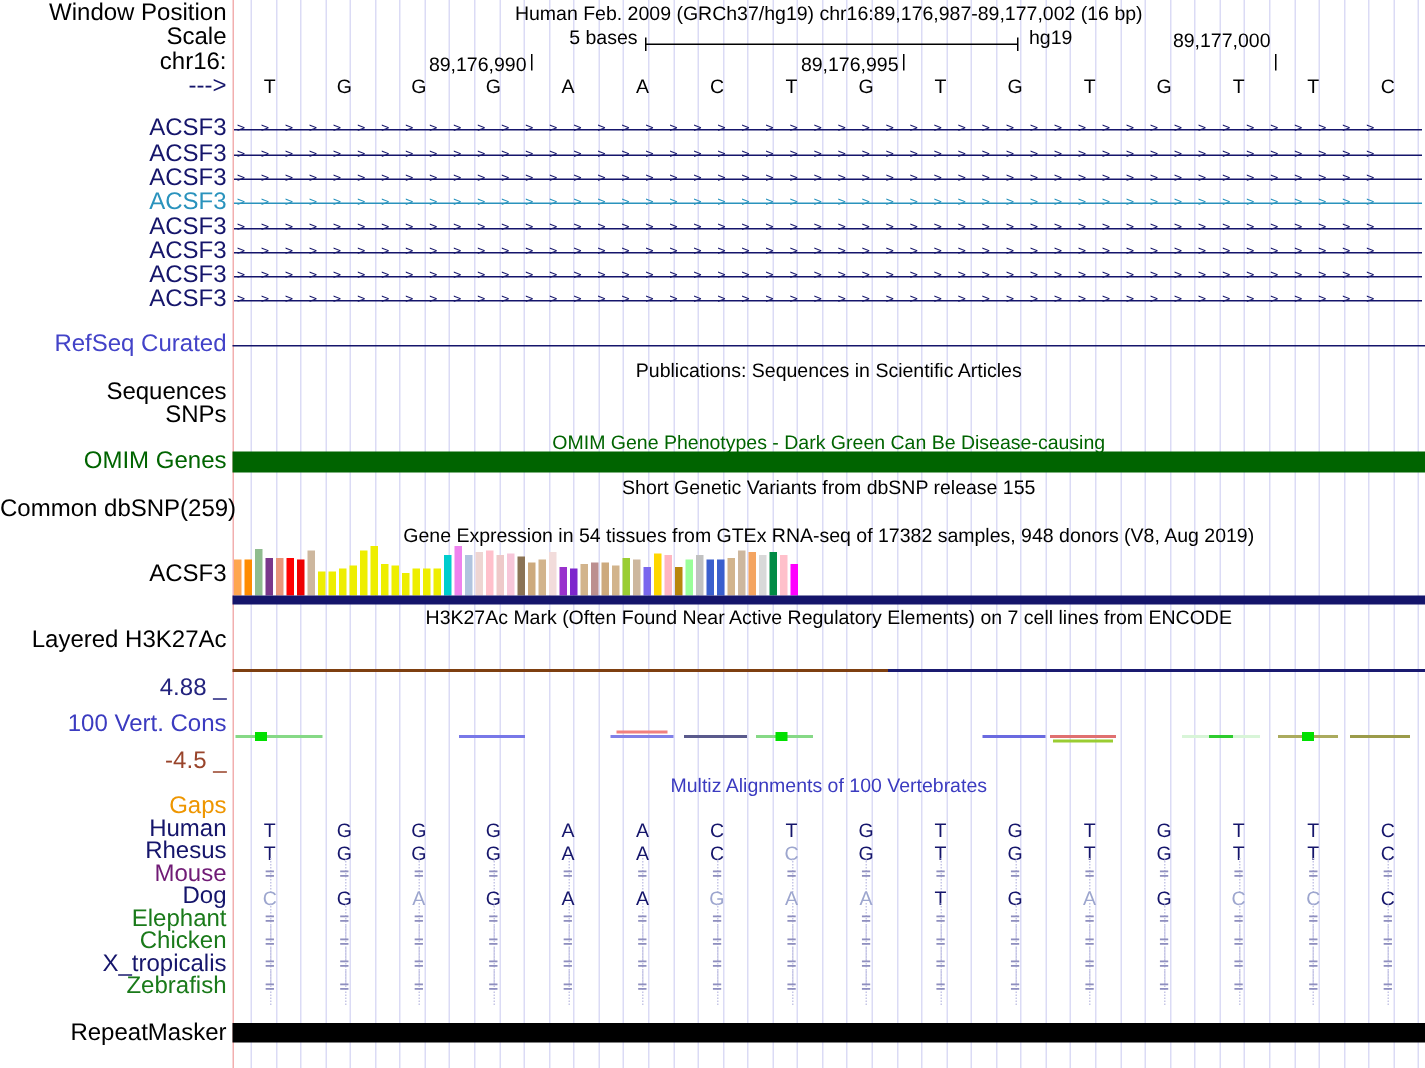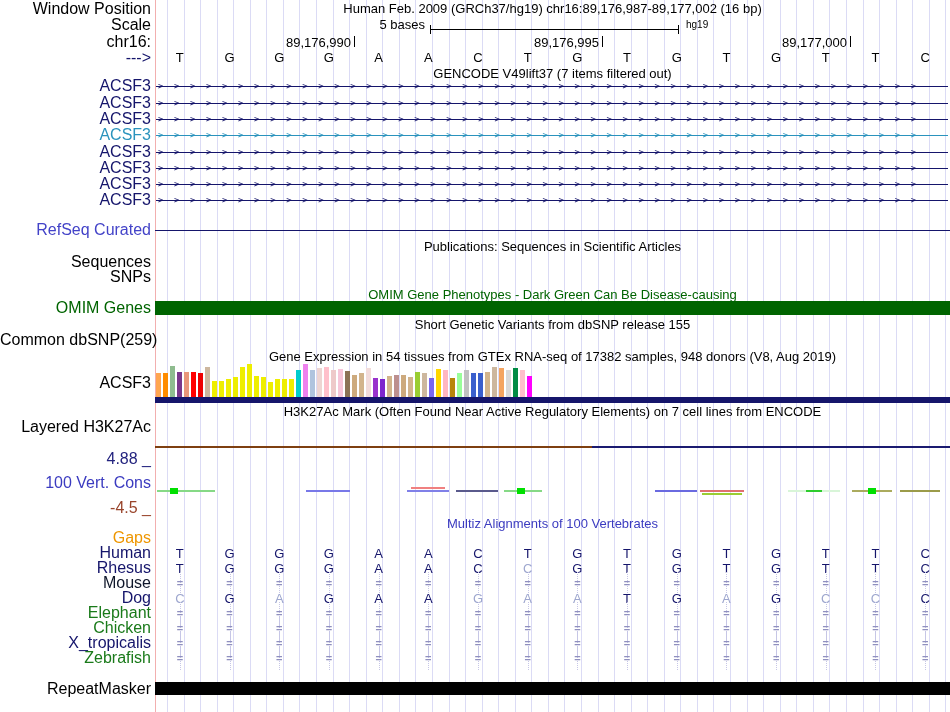--- a/index.html
+++ b/index.html
@@ -92,30 +92,30 @@
   <div class="ct" style="top:2px">Human Feb. 2009 (GRCh37/hg19)   chr16:89,176,987-89,177,002 (16 bp)</div>
 
   <div class="lab" style="top:18px">Scale</div>
   <div id="scale-row">
     <div style="position:absolute;left:280px;top:18px;width:145px;text-align:right;font-size:13px;line-height:14px">5 bases</div>
     <div id="scalebar-line">
         <div style="position: absolute; left: 430px; top: 29px; width: 248px; height: 1px; background: rgb(0, 0, 0);"></div>
         <div style="position: absolute; left: 430px; top: 25px; width: 1px; height: 9px; background: rgb(0, 0, 0);"></div>
         <div style="position: absolute; left: 678px; top: 25px; width: 1px; height: 9px; background: rgb(0, 0, 0);"></div>
       </div>
-    <div style="position:absolute;left:686px;top:18px;font-size:10px;line-height:14px">hg19</div>
+    <div style="position:absolute;left:686px;top:18px;font-size:13px;line-height:14px">hg19</div>
   </div>
 
   <div class="lab" style="top:35px">chr16:</div>
   <div id="ruler-row">
       <div class="ruler-num" style="top: 36px; right: 599px;">89,176,990</div>
       <div class="tickmark" style="left: 354px; top: 36px;"></div>
       <div class="ruler-num" style="top: 36px; right: 351px;">89,176,995</div>
       <div class="tickmark" style="left: 602px; top: 36px;"></div>
-      <div class="ruler-num" style="top: 36px; right: 103px;">89,177,000</div>
+      <div class="ruler-num" style="top: 20px; right: 103px;">89,177,000</div>
       <div class="tickmark" style="left: 850px; top: 36px;"></div>
     </div>
 
   <div class="lab" style="top:51px;color:#15156B">---&gt;</div>
   <div class="seqrow" style="top:51px" id="seq-row">
       <div class="seqcell">T</div>
       <div class="seqcell">G</div>
       <div class="seqcell">G</div>
       <div class="seqcell">G</div>
       <div class="seqcell">A</div>
@@ -125,21 +125,20 @@
       <div class="seqcell">G</div>
       <div class="seqcell">T</div>
       <div class="seqcell">G</div>
       <div class="seqcell">T</div>
       <div class="seqcell">G</div>
       <div class="seqcell">T</div>
       <div class="seqcell">T</div>
       <div class="seqcell">C</div>
     </div>
 
-  <div class="ct" style="top:67px">GENCODE V49lift37 (7 items filtered out)</div>
   <div id="gene-rows">
       <div class="lab" style="top: 79px; color: rgb(21, 21, 107);">ACSF3</div>
       <div class="gene-line" style="top: 78px;">
         <div class="baseline" style="background: rgb(21, 21, 107);"></div>
         <div class="arrows" style="color: rgb(21, 21, 107);">&gt;&gt;&gt;&gt;&gt;&gt;&gt;&gt;&gt;&gt;&gt;&gt;&gt;&gt;&gt;&gt;&gt;&gt;&gt;&gt;&gt;&gt;&gt;&gt;&gt;&gt;&gt;&gt;&gt;&gt;&gt;&gt;&gt;&gt;&gt;&gt;&gt;&gt;&gt;&gt;&gt;&gt;&gt;&gt;&gt;&gt;&gt;&gt;</div>
       </div>
       <div class="lab" style="top: 96px; color: rgb(21, 21, 107);">ACSF3</div>
       <div class="gene-line" style="top: 95px;">
         <div class="baseline" style="background: rgb(21, 21, 107);"></div>
         <div class="arrows" style="color: rgb(21, 21, 107);">&gt;&gt;&gt;&gt;&gt;&gt;&gt;&gt;&gt;&gt;&gt;&gt;&gt;&gt;&gt;&gt;&gt;&gt;&gt;&gt;&gt;&gt;&gt;&gt;&gt;&gt;&gt;&gt;&gt;&gt;&gt;&gt;&gt;&gt;&gt;&gt;&gt;&gt;&gt;&gt;&gt;&gt;&gt;&gt;&gt;&gt;&gt;&gt;</div>
@@ -310,21 +309,21 @@
         <div class="mcell" style="color: rgb(157, 166, 206);">C</div>
         <div class="mcell" style="color: rgb(21, 21, 107);">G</div>
         <div class="mcell" style="color: rgb(21, 21, 107);">T</div>
         <div class="mcell" style="color: rgb(21, 21, 107);">G</div>
         <div class="mcell" style="color: rgb(21, 21, 107);">T</div>
         <div class="mcell" style="color: rgb(21, 21, 107);">G</div>
         <div class="mcell" style="color: rgb(21, 21, 107);">T</div>
         <div class="mcell" style="color: rgb(21, 21, 107);">T</div>
         <div class="mcell" style="color: rgb(21, 21, 107);">C</div>
       </div>
-      <div class="lab" style="top: 576px; color: #0f172a; text-align: right;">Mouse</div>
+      <div class="lab" style="top: 576px; color: #701a75; text-align: right;">Mouse</div>
       <div class="mrow" style="top: 576px;">
         <div class="mcell gap"><span>=</span></div>
         <div class="mcell gap"><span>=</span></div>
         <div class="mcell gap"><span>=</span></div>
         <div class="mcell gap"><span>=</span></div>
         <div class="mcell gap"><span>=</span></div>
         <div class="mcell gap"><span>=</span></div>
         <div class="mcell gap"><span>=</span></div>
         <div class="mcell gap"><span>=</span></div>
         <div class="mcell gap"><span>=</span></div>

